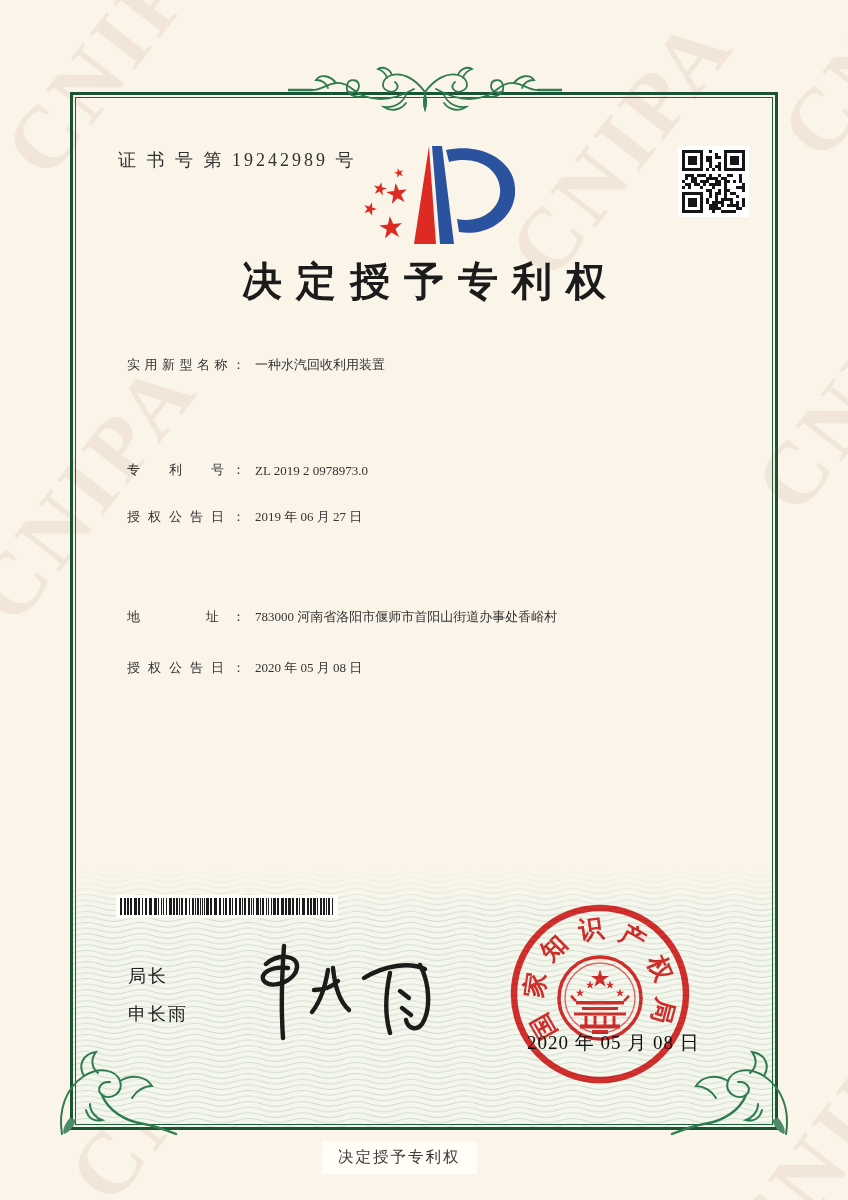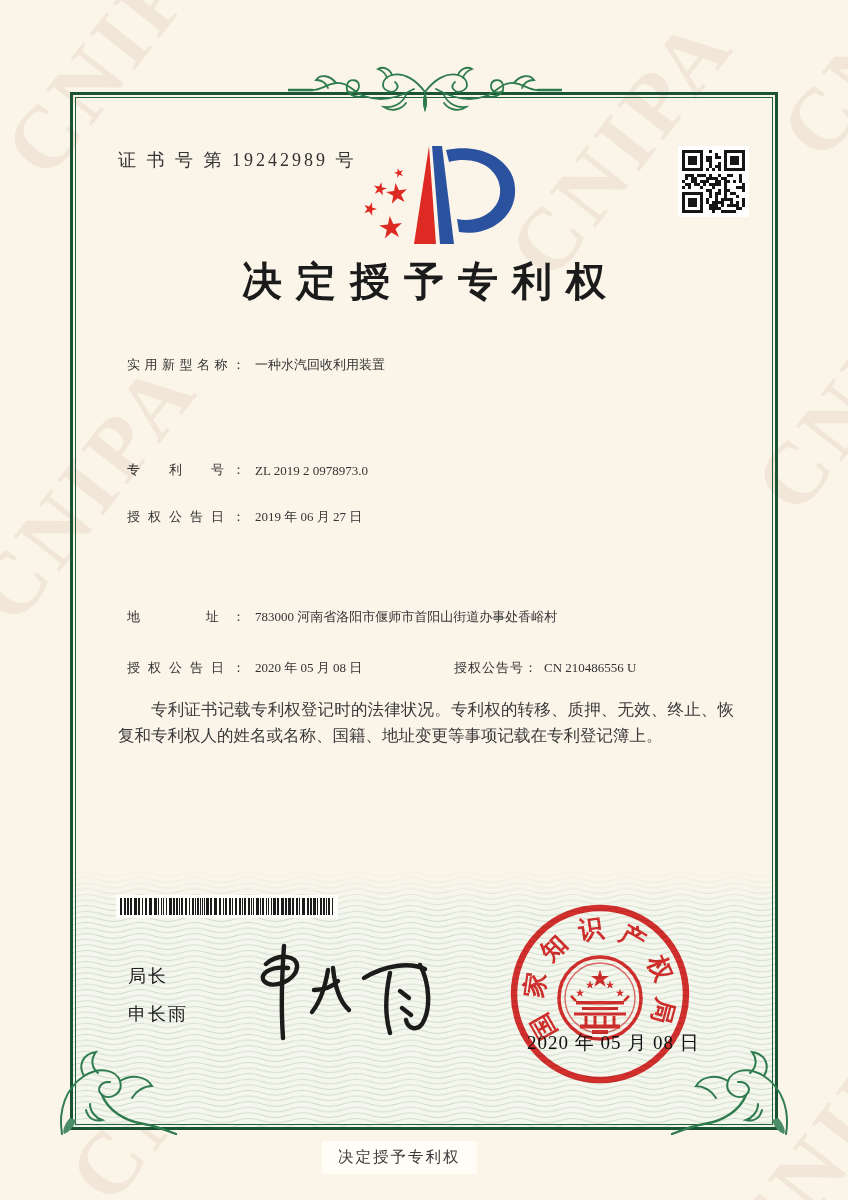--- a/index.html
+++ b/index.html
@@ -379,27 +379,23 @@
     <span class="flabel">专　利　号：</span><span class="fvalue">ZL 2019 2 0978973.0</span>
   </div>
   <div class="field-row" style="top:508px;">
     <span class="flabel">授权公告日：</span><span class="fvalue">2019 年 06 月 27 日</span>
   </div>
   <div class="field-row" style="top:608px;">
     <span class="flabel">地　　址：</span><span class="fvalue">783000 河南省洛阳市偃师市首阳山街道办事处香峪村</span>
   </div>
   <div class="field-row" style="top:659px;">
     <span class="flabel">授权公告日：</span><span class="fvalue">2020 年 05 月 08 日</span>
-    <span class="fgroup2">
-      <span class="flabel2">授权公告号：</span><span class="fvalue">CN 210486556 U</span>
-    </span>
   </div>
 
   <div class="body-text">
-    <p>专利证书记载专利权登记时的法律状况。专利权的转移、质押、无效、终止、恢复和专利权人的姓名或名称、国籍、地址变更等事项记载在专利登记簿上。</p>
   </div>
 
   <div class="barcode" id="barcode"><span class="bar" style="width:2px;background:#1c1c1c;"></span><span class="bar" style="width:2px;"></span><span class="bar" style="width:2px;background:#1c1c1c;"></span><span class="bar" style="width:1px;"></span><span class="bar" style="width:2px;background:#1c1c1c;"></span><span class="bar" style="width:1px;"></span><span class="bar" style="width:2px;background:#1c1c1c;"></span><span class="bar" style="width:2px;"></span><span class="bar" style="width:3px;background:#1c1c1c;"></span><span class="bar" style="width:1px;"></span><span class="bar" style="width:2px;background:#1c1c1c;"></span><span class="bar" style="width:2px;"></span><span class="bar" style="width:1px;background:#1c1c1c;"></span><span class="bar" style="width:2px;"></span><span class="bar" style="width:2px;background:#1c1c1c;"></span><span class="bar" style="width:2px;"></span><span class="bar" style="width:3px;background:#1c1c1c;"></span><span class="bar" style="width:2px;"></span><span class="bar" style="width:3px;background:#1c1c1c;"></span><span class="bar" style="width:1px;"></span><span class="bar" style="width:1px;background:#1c1c1c;"></span><span class="bar" style="width:2px;"></span><span class="bar" style="width:1px;background:#1c1c1c;"></span><span class="bar" style="width:1px;"></span><span class="bar" style="width:1px;background:#1c1c1c;"></span><span class="bar" style="width:2px;"></span><span class="bar" style="width:1px;background:#1c1c1c;"></span><span class="bar" style="width:2px;"></span><span class="bar" style="width:3px;background:#1c1c1c;"></span><span class="bar" style="width:1px;"></span><span class="bar" style="width:2px;background:#1c1c1c;"></span><span class="bar" style="width:1px;"></span><span class="bar" style="width:2px;background:#1c1c1c;"></span><span class="bar" style="width:1px;"></span><span class="bar" style="width:1px;background:#1c1c1c;"></span><span class="bar" style="width:1px;"></span><span class="bar" style="width:2px;background:#1c1c1c;"></span><span class="bar" style="width:2px;"></span><span class="bar" style="width:2px;background:#1c1c1c;"></span><span class="bar" style="width:2px;"></span><span class="bar" style="width:1px;background:#1c1c1c;"></span><span class="bar" style="width:2px;"></span><span class="bar" style="width:2px;background:#1c1c1c;"></span><span class="bar" style="width:1px;"></span><span class="bar" style="width:1px;background:#1c1c1c;"></span><span class="bar" style="width:1px;"></span><span class="bar" style="width:2px;background:#1c1c1c;"></span><span class="bar" style="width:1px;"></span><span class="bar" style="width:1px;background:#1c1c1c;"></span><span class="bar" style="width:1px;"></span><span class="bar" style="width:1px;background:#1c1c1c;"></span><span class="bar" style="width:1px;"></span><span class="bar" style="width:1px;background:#1c1c1c;"></span><span class="bar" style="width:1px;"></span><span class="bar" style="width:3px;background:#1c1c1c;"></span><span class="bar" style="width:1px;"></span><span class="bar" style="width:2px;background:#1c1c1c;"></span><span class="bar" style="width:2px;"></span><span class="bar" style="width:3px;background:#1c1c1c;"></span><span class="bar" style="width:2px;"></span><span class="bar" style="width:2px;background:#1c1c1c;"></span><span class="bar" style="width:2px;"></span><span class="bar" style="width:1px;background:#1c1c1c;"></span><span class="bar" style="width:1px;"></span><span class="bar" style="width:2px;background:#1c1c1c;"></span><span class="bar" style="width:2px;"></span><span class="bar" style="width:2px;background:#1c1c1c;"></span><span class="bar" style="width:1px;"></span><span class="bar" style="width:1px;background:#1c1c1c;"></span><span class="bar" style="width:2px;"></span><span class="bar" style="width:2px;background:#1c1c1c;"></span><span class="bar" style="width:2px;"></span><span class="bar" style="width:2px;background:#1c1c1c;"></span><span class="bar" style="width:1px;"></span><span class="bar" style="width:1px;background:#1c1c1c;"></span><span class="bar" style="width:1px;"></span><span class="bar" style="width:2px;background:#1c1c1c;"></span><span class="bar" style="width:2px;"></span><span class="bar" style="width:2px;background:#1c1c1c;"></span><span class="bar" style="width:1px;"></span><span class="bar" style="width:1px;background:#1c1c1c;"></span><span class="bar" style="width:1px;"></span><span class="bar" style="width:1px;background:#1c1c1c;"></span><span class="bar" style="width:2px;"></span><span class="bar" style="width:3px;background:#1c1c1c;"></span><span class="bar" style="width:1px;"></span><span class="bar" style="width:1px;background:#1c1c1c;"></span><span class="bar" style="width:1px;"></span><span class="bar" style="width:2px;background:#1c1c1c;"></span><span class="bar" style="width:2px;"></span><span class="bar" style="width:1px;background:#1c1c1c;"></span><span class="bar" style="width:1px;"></span><span class="bar" style="width:1px;background:#1c1c1c;"></span><span class="bar" style="width:2px;"></span><span class="bar" style="width:1px;background:#1c1c1c;"></span><span class="bar" style="width:1px;"></span><span class="bar" style="width:3px;background:#1c1c1c;"></span><span class="bar" style="width:1px;"></span><span class="bar" style="width:2px;background:#1c1c1c;"></span><span class="bar" style="width:2px;"></span><span class="bar" style="width:3px;background:#1c1c1c;"></span><span class="bar" style="width:1px;"></span><span class="bar" style="width:2px;background:#1c1c1c;"></span><span class="bar" style="width:1px;"></span><span class="bar" style="width:3px;background:#1c1c1c;"></span><span class="bar" style="width:1px;"></span><span class="bar" style="width:2px;background:#1c1c1c;"></span><span class="bar" style="width:2px;"></span><span class="bar" style="width:2px;background:#1c1c1c;"></span><span class="bar" style="width:1px;"></span><span class="bar" style="width:1px;background:#1c1c1c;"></span><span class="bar" style="width:2px;"></span><span class="bar" style="width:3px;background:#1c1c1c;"></span><span class="bar" style="width:2px;"></span><span class="bar" style="width:2px;background:#1c1c1c;"></span><span class="bar" style="width:1px;"></span><span class="bar" style="width:2px;background:#1c1c1c;"></span><span class="bar" style="width:1px;"></span><span class="bar" style="width:3px;background:#1c1c1c;"></span><span class="bar" style="width:1px;"></span><span class="bar" style="width:1px;background:#1c1c1c;"></span><span class="bar" style="width:2px;"></span><span class="bar" style="width:2px;background:#1c1c1c;"></span><span class="bar" style="width:1px;"></span><span class="bar" style="width:2px;background:#1c1c1c;"></span><span class="bar" style="width:1px;"></span><span class="bar" style="width:1px;background:#1c1c1c;"></span><span class="bar" style="width:1px;"></span><span class="bar" style="width:2px;background:#1c1c1c;"></span><span class="bar" style="width:2px;"></span><span class="bar" style="width:1px;background:#1c1c1c;"></span><span class="bar" style="width:1px;"></span></div>
 
   <div class="sig-title">局长</div>
   <div class="sig-name">申长雨</div>
   <svg class="signature" viewBox="0 0 215 102">
     <g stroke="#1d1d1d" stroke-width="4.4" fill="none" stroke-linecap="round" stroke-linejoin="round">
       <path d="M52,6 C50,34 49,70 51,98"></path>
       <path d="M34,24 C46,13 66,15 65,27 C64,41 40,50 32,41 C27,34 38,26 56,28"></path>

